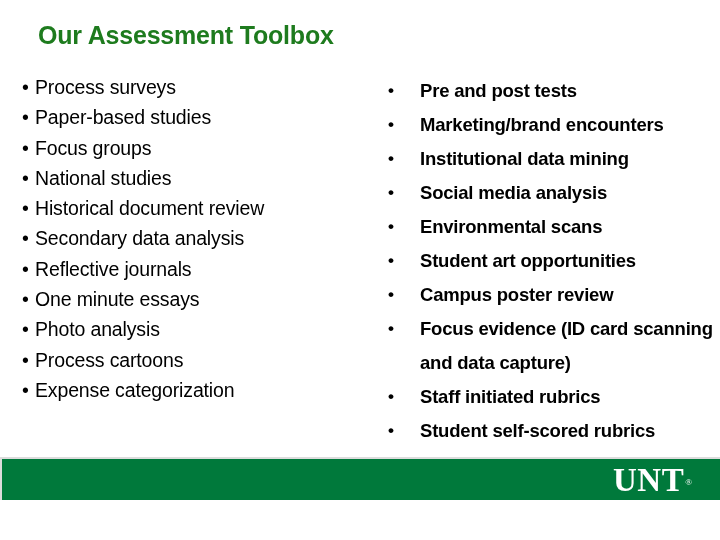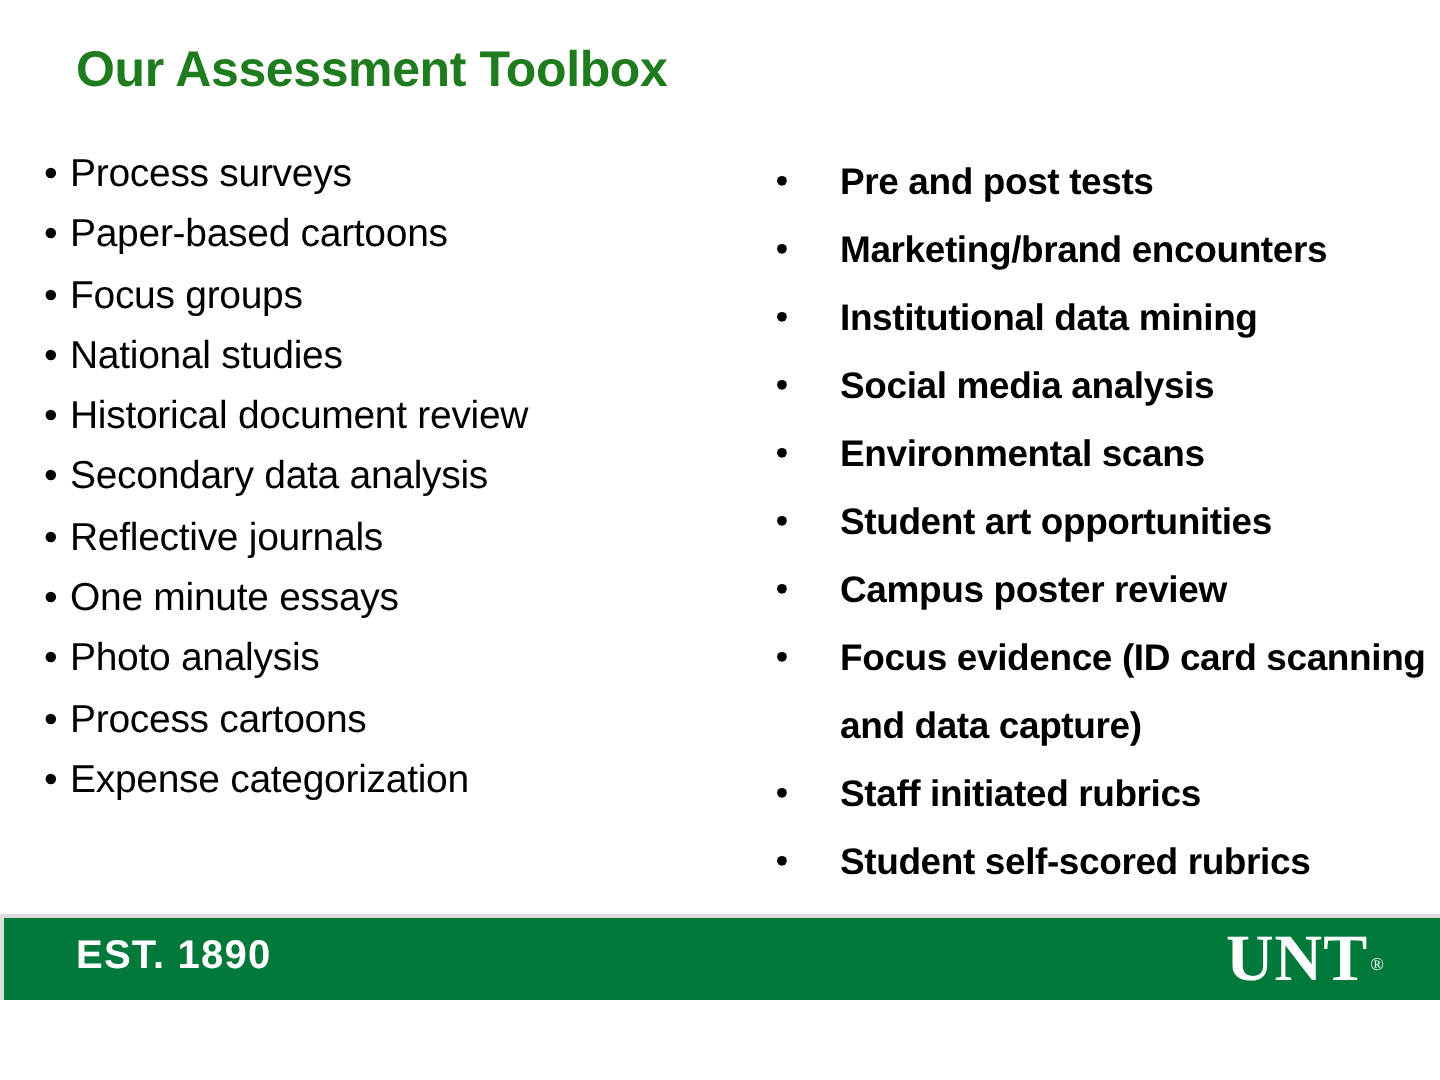--- a/index.html
+++ b/index.html
@@ -139,21 +139,21 @@
 
   <div id="slide-title">Our Assessment Toolbox</div>
 
   <div id="left-column">
       <div class="bullet-row">
         <span class="bullet-mark">•</span>
         <span class="bullet-text">Process surveys</span>
       </div>
       <div class="bullet-row">
         <span class="bullet-mark">•</span>
-        <span class="bullet-text">Paper-based cartoons</span>
+        <span class="bullet-text">Paper-based studies</span>
       </div>
       <div class="bullet-row">
         <span class="bullet-mark">•</span>
         <span class="bullet-text">Focus groups</span>
       </div>
       <div class="bullet-row">
         <span class="bullet-mark">•</span>
         <span class="bullet-text">National studies</span>
       </div>
       <div class="bullet-row">
@@ -223,20 +223,19 @@
         <span class="bullet-mark">•</span>
         <span class="bullet-text">Staff initiated rubrics</span>
       </div>
       <div class="bullet-row">
         <span class="bullet-mark">•</span>
         <span class="bullet-text">Student self-scored rubrics</span>
       </div>
     </div>
 
   <div id="footer-bar">
-    <div id="footer-est">EST. 1890</div>
     <div id="footer-logo">
       <span class="logo-word">UNT</span>
       <span class="logo-tm">®</span>
     </div>
   </div>
 
 </div>
 
 </body></html>

